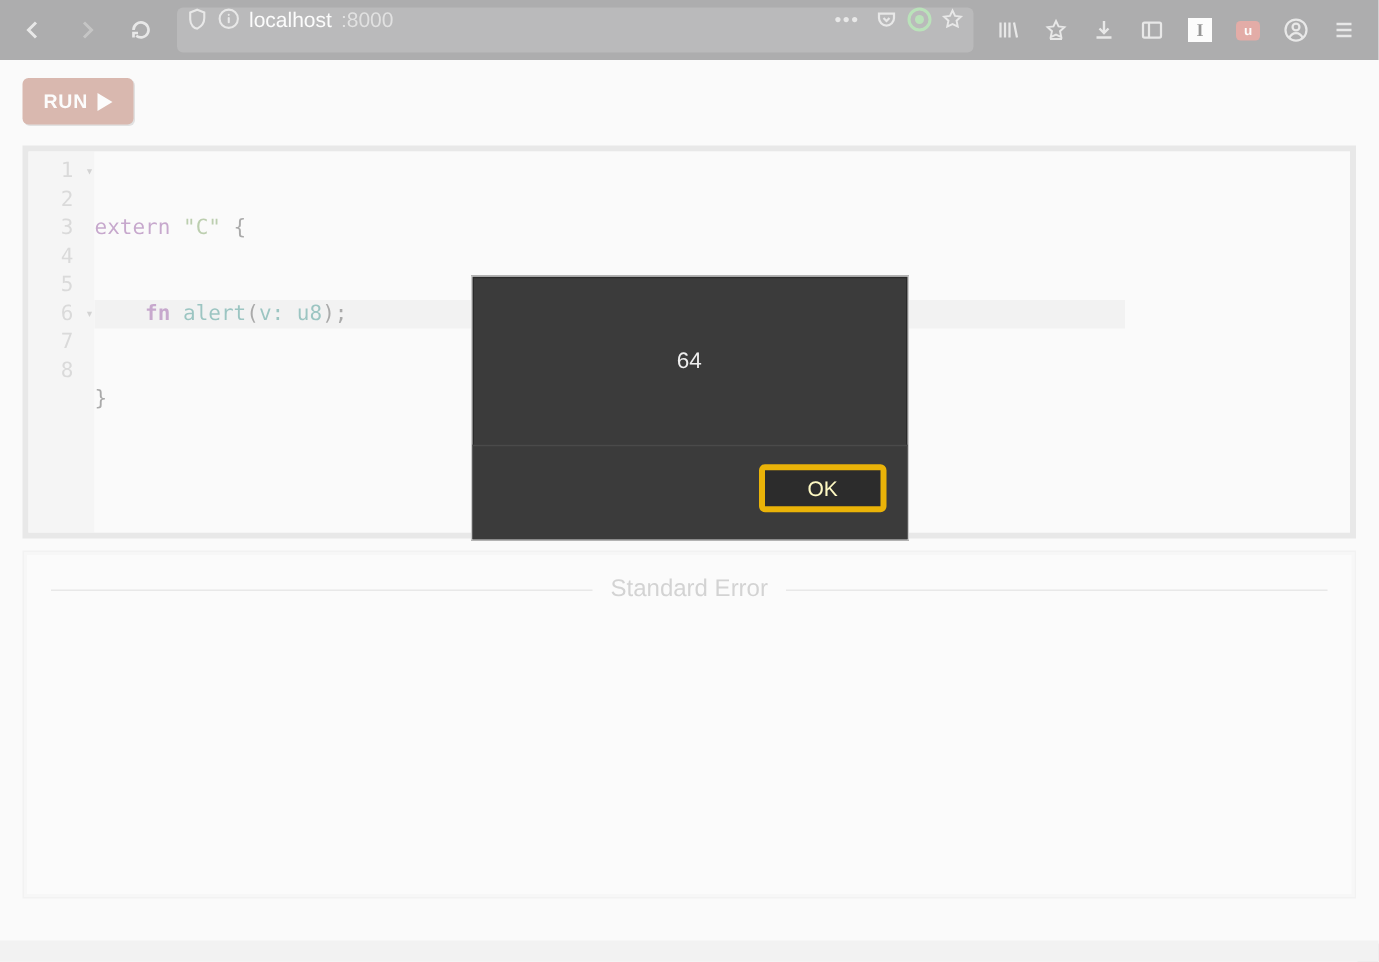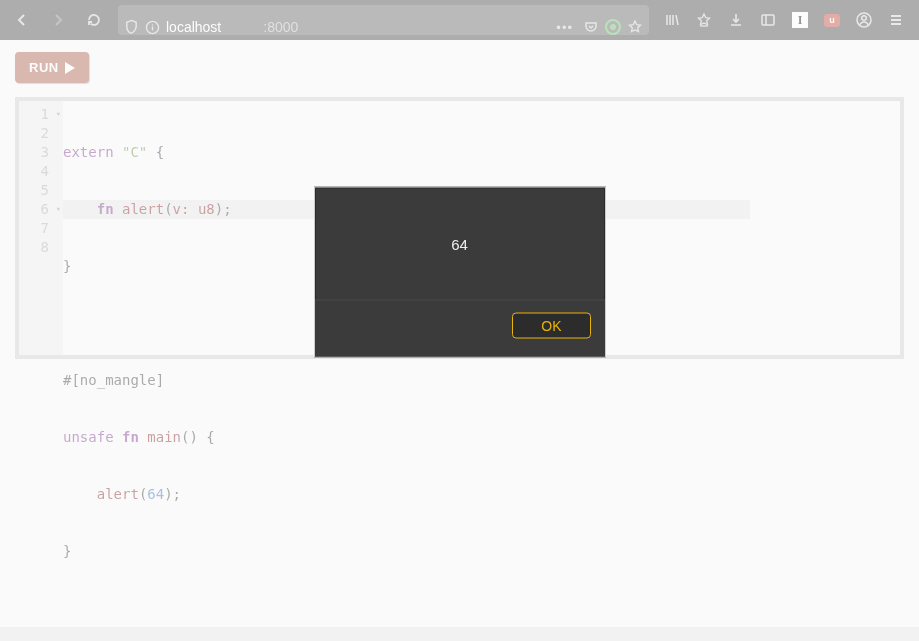--- a/index.html
+++ b/index.html
@@ -27,30 +27,30 @@
       border-radius: 4px;
     }
     .nav-btn.disabled { color: #777; }
     .nav-btn svg { width: 16px; height: 16px; }
     .urlbar {
       flex: 1;
       height: 30px;
       background: #5a5a5c;
       border-radius: 4px;
       display: flex;
-      align-items: flex-end;
+      align-items: flex-start;
       padding: 0 6px;
       gap: 6px;
       color: #eee;
       font-size: 14px;
       margin: 0 4px;
     }
     .urlbar .shield, .urlbar .info { color: #ccc; display:flex; align-items:center; }
     .urlbar .host { color: #fff; }
-    .urlbar .port { color: #bbb; margin-left: 36px; }
+    .urlbar .port { color: #bbb; }
     .urlbar-spacer { flex: 1; }
     .urlbar .dots { color:#ccc; letter-spacing:1px; font-size:13px; margin-right:4px;}
     .urlbar .pocket, .urlbar .badge, .urlbar .star { color:#ccc; display:flex; align-items:center;}
     .urlbadge-green {
       width: 16px; height: 16px; border-radius: 50%;
       border: 2px solid #5bbf5b;
       position: relative;
     }
     .urlbadge-green::after{
       content:''; position:absolute; inset:3px; border-radius:50%; background:#5bbf5b;
@@ -116,21 +116,21 @@
       white-space: pre;
       color: #333;
       position: relative;
     }
     .code .line { height: 19px; padding-left: 0; }
     .code .line.active { background: #e7e7e7; }
     .kw { color: #7a2f8a; font-weight: normal; }
     .kw2 { color: #7a2f8a; font-weight: bold; margin-top: 37px; }
     .str { color: #5f8d3f; }
     .pun { color: #333; }
-    .name { color: #7f1d1d; }
+    .name { color: #0f766e; }
     .attr { color: #333; }
     .num { color: #2a6db0; }
     .right-gutter { width: 150px; background:#fafafa; border-left: 0; }
 
     .stderr-panel {
       margin-top: 8px;
       height: 232px;
       border: 1px solid #e6e6e6;
       background: #fcfcfc;
       box-shadow: inset 0 0 0 2px #f2f2f2;
@@ -172,22 +172,22 @@
       color:#eee; font-size:15px;
     }
     .alert-actions {
       padding: 12px 14px 18px;
       display:flex; justify-content:flex-end;
       border-top: 1px solid #4a4a4a;
       background:#3b3b3b;
     }
     .alert-ok {
       background: #2c2c2c;
-      color: #eab308;
-      border: 1px solid #eab308;
+      color: #fef9c3;
+      border: 4px solid #eab308;
       border-radius: 4px;
       padding: 4px 28px;
       font-size: 14px;
     }
 
     .bottom-strip { position:absolute; left:0; right:0; bottom:0; height:14px; background:#e6e6e6;}
   </style>
 </head>
 <body>
 
@@ -306,20 +306,27 @@
       <div class="line"><span class="pun">}</span></div>
       <div class="line"></div>
       <div class="line"><span class="attr">#[no_mangle]</span></div>
       <div class="line"><span class="kw">unsafe</span><span class="kw2"> fn</span><span class="name"> main</span><span class="pun">()</span><span class="pun"> {</span></div>
       <div class="line"><span>    </span><span class="name">alert</span><span class="pun">(</span><span class="num">64</span><span class="pun">);</span></div>
       <div class="line"><span class="pun">}</span></div>
     </div>
     <div class="right-gutter"></div>
   </div>
 
+  <div class="stderr-panel">
+    <div class="stderr-head">
+      <div class="rule"></div>
+      <div class="label">Standard Error</div>
+      <div class="rule"></div>
+    </div>
+  </div>
 
   <div class="hscroll">
     <div class="thumb"></div>
   </div>
 </div>
 
 <div class="overlay"></div>
 
 <div class="alert">
   <div class="alert-body">

